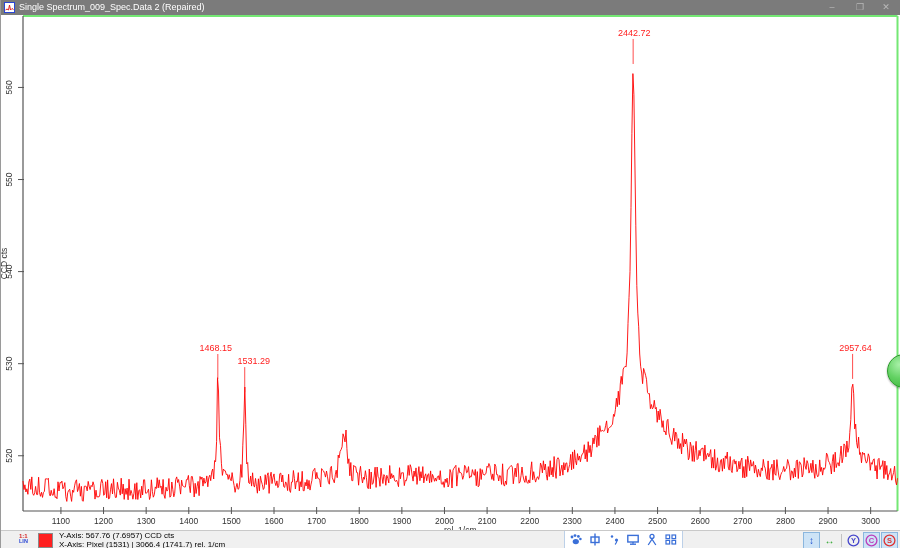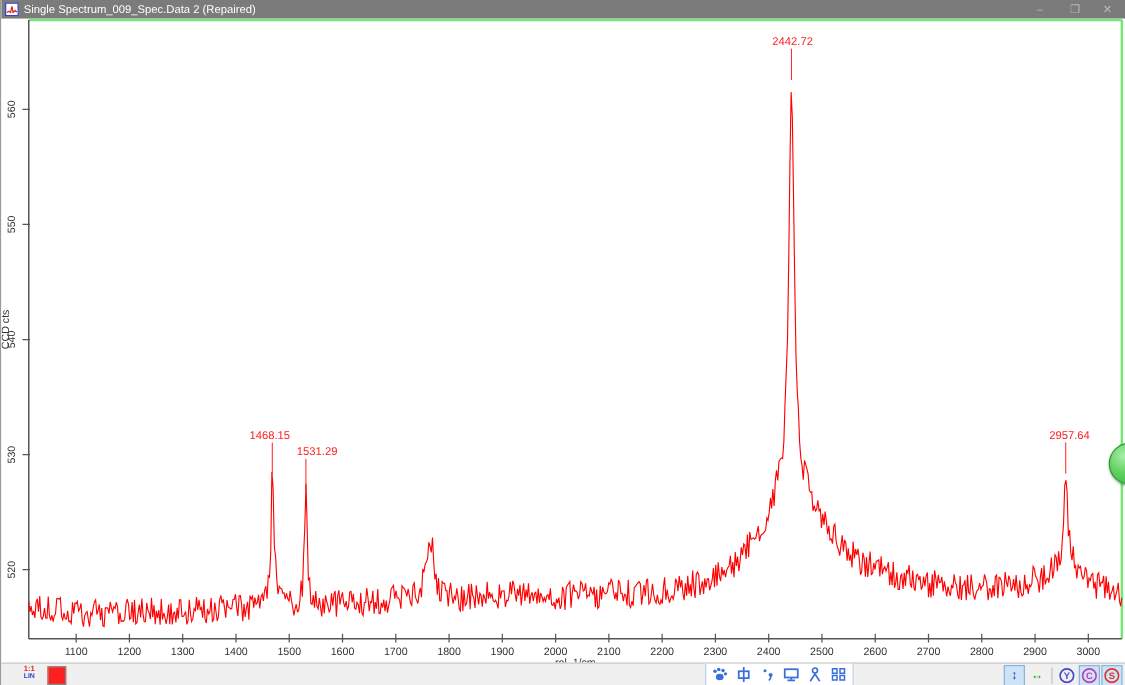--- a/index.html
+++ b/index.html
@@ -128,20 +128,24 @@
   </div>
 
   <div id="green-badge"></div>
 
   <div id="statusbar">
     <div id="axis-scale-icon">
       <span class="r1">1:1</span>
       <span class="r2">LIN</span>
     </div>
     <div id="trace-swatch"></div>
+    <div id="status-text">
+      <div>Y-Axis: 567.76 (7.6957) CCD cts</div>
+      <div>X-Axis: Pixel (1531) | 3066.4 (1741.7) rel. 1/cm</div>
+    </div>
 
     <div id="center-toolbar">
       <svg class="tb-icon" viewBox="0 0 14 13">
         <g fill="#3a6fd8">
             <circle cx="3" cy="4" r="1.4"></circle>
             <circle cx="6" cy="2.6" r="1.4"></circle>
             <circle cx="9.4" cy="3.4" r="1.4"></circle>
             <circle cx="11.4" cy="6" r="1.3"></circle>
             <ellipse cx="6.8" cy="8.6" rx="3.1" ry="2.6"></ellipse>
           </g>

